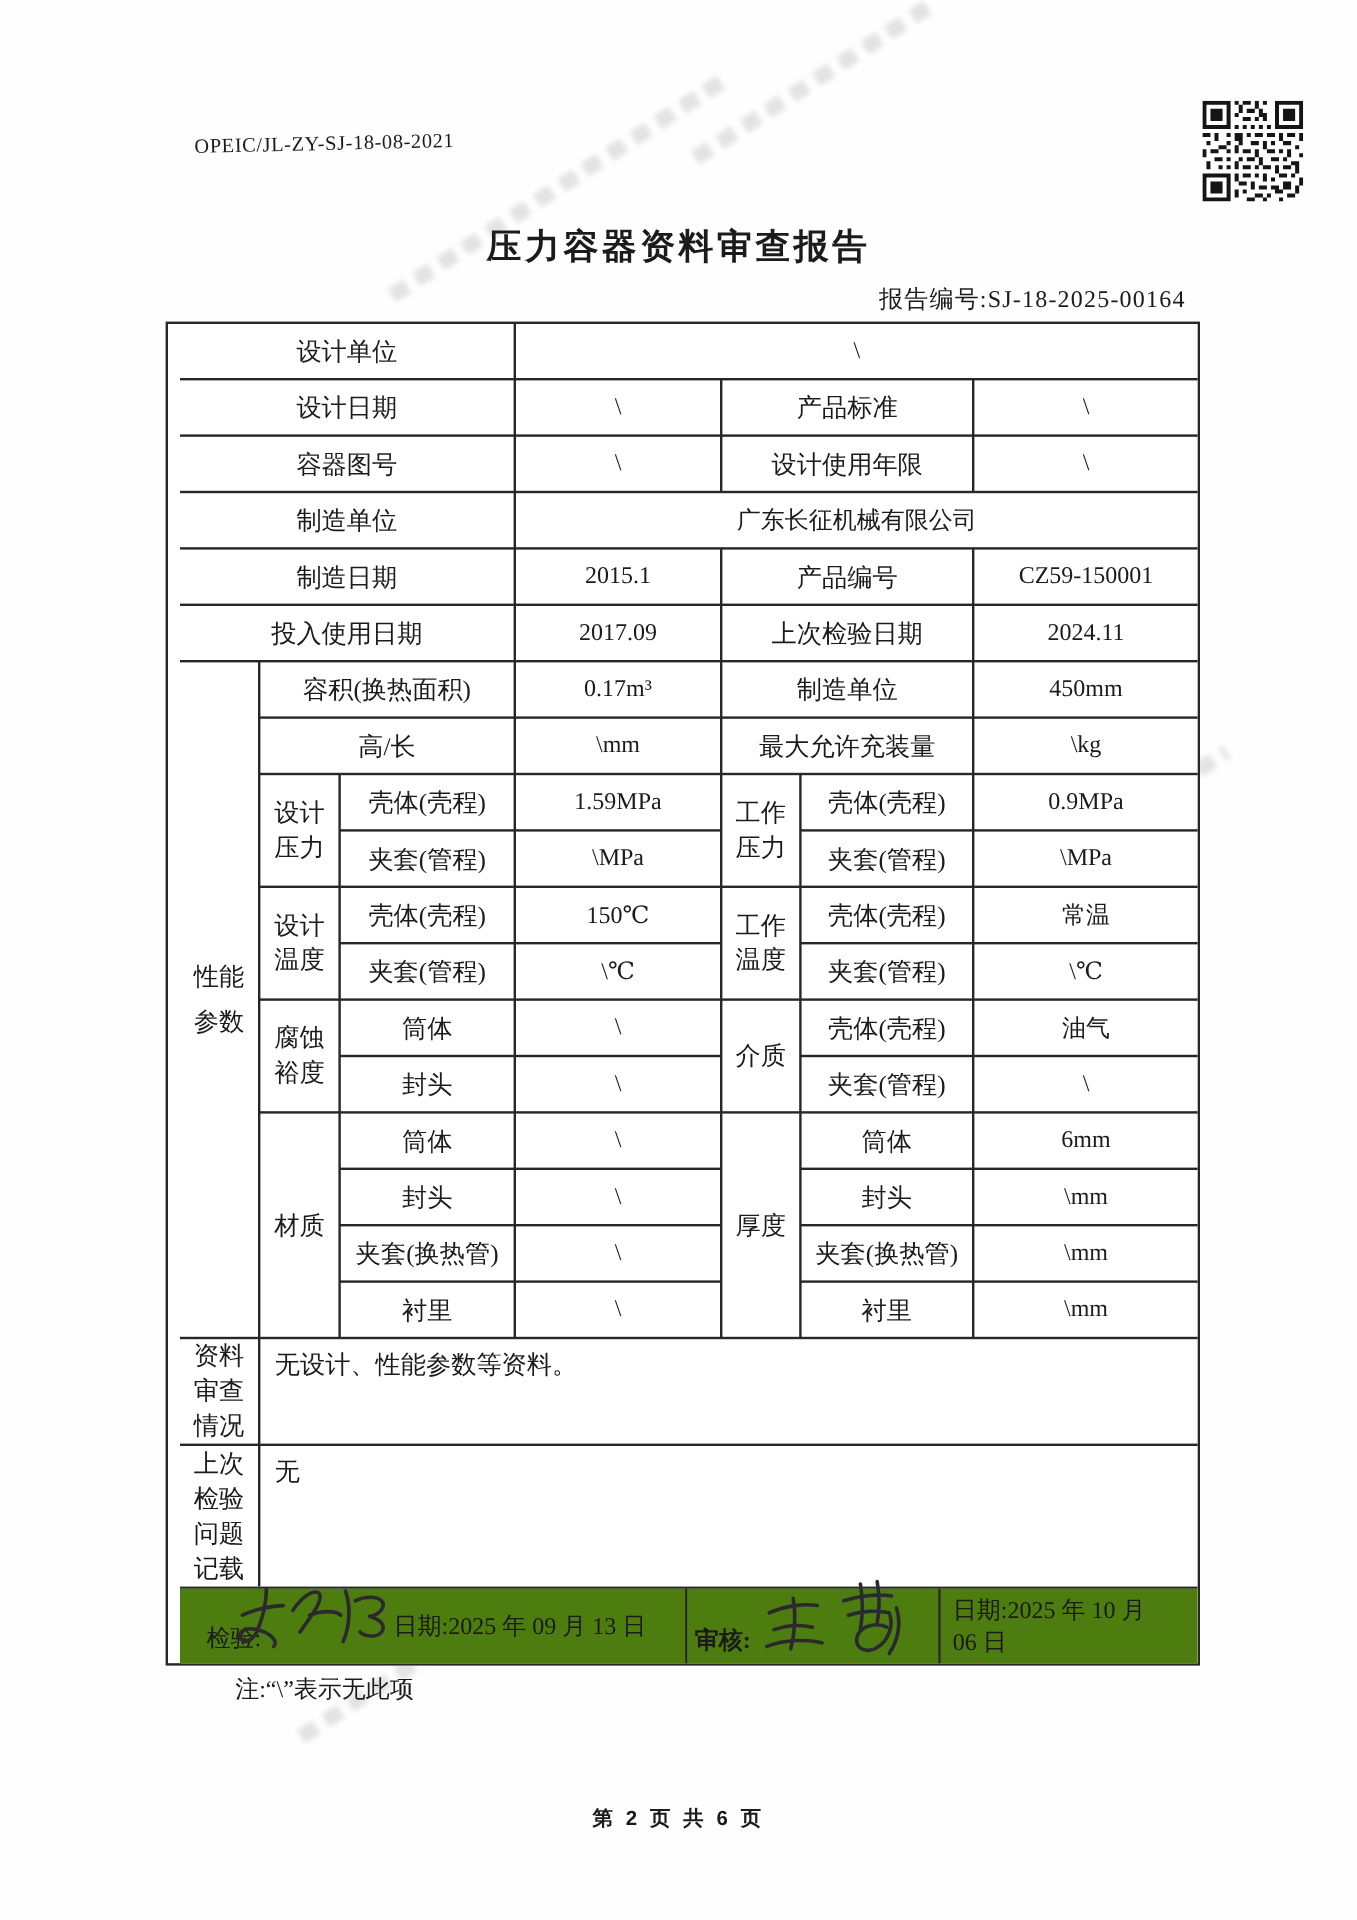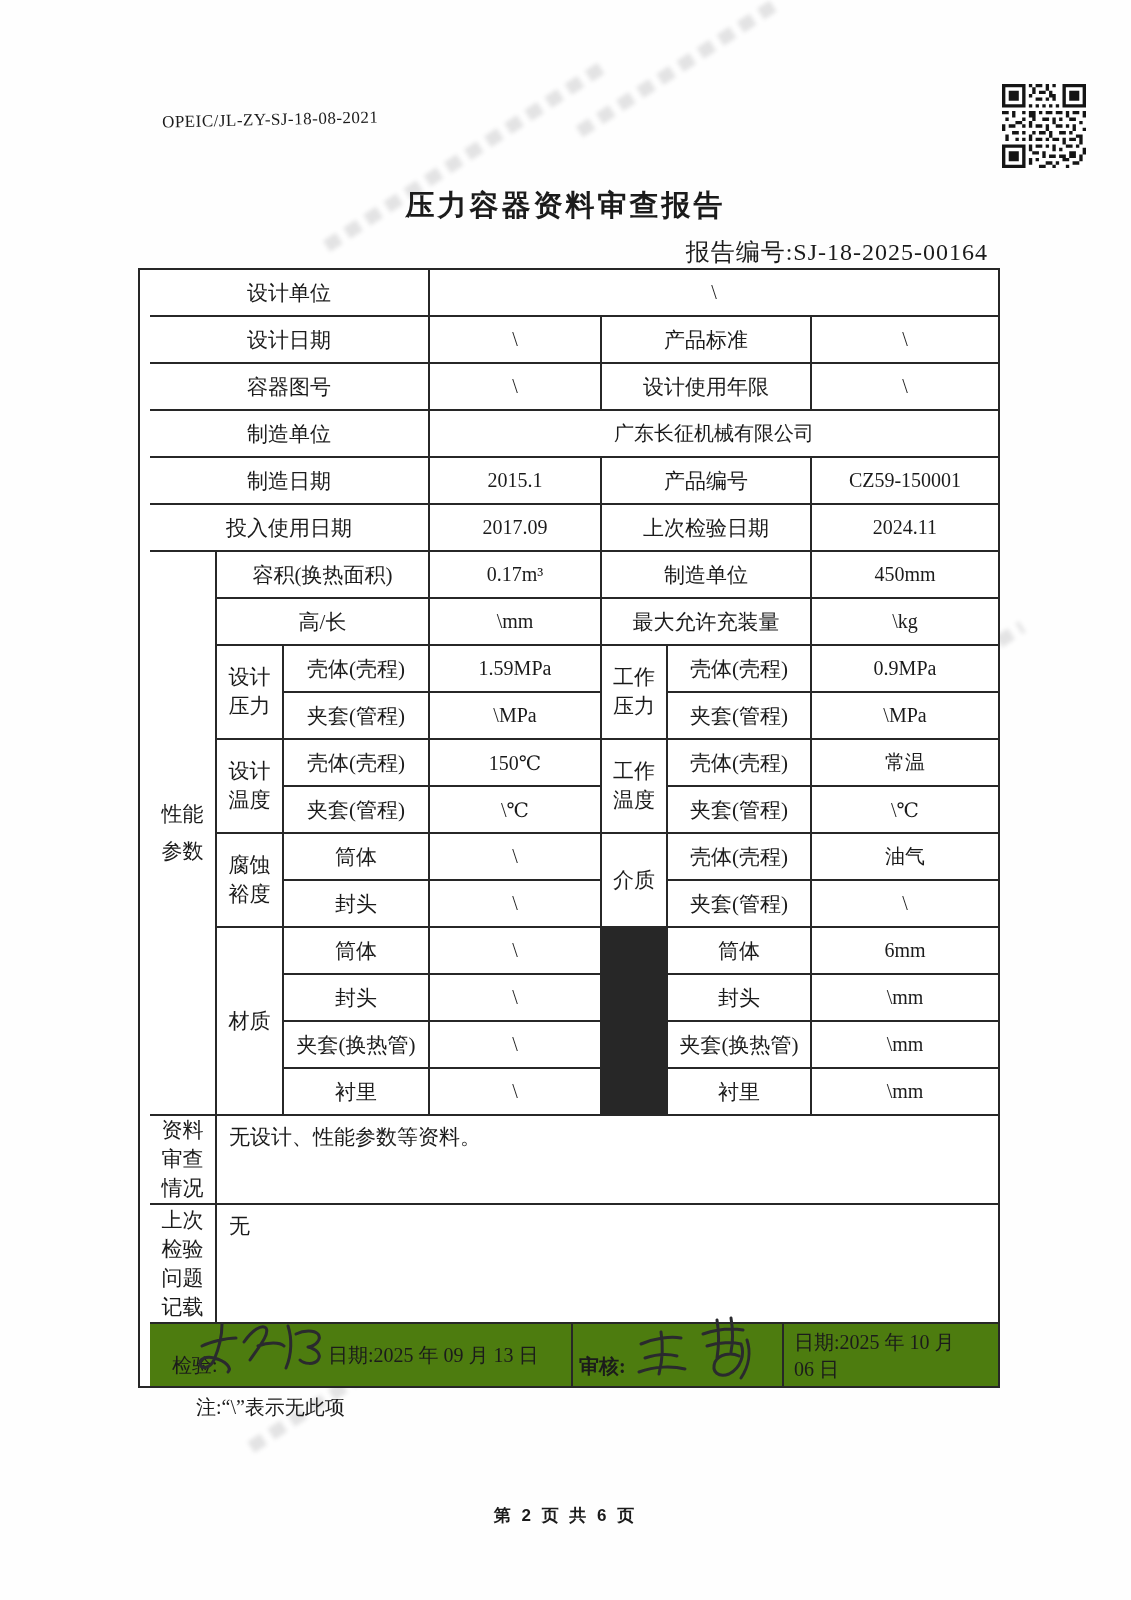--- a/index.html
+++ b/index.html
@@ -3,21 +3,21 @@
 <meta charset="utf-8">
 <style>
   html,body { margin:0; padding:0; background:#888; }
   .page {
     position:relative; width:1131px; height:1600px; margin:0 auto;
     background:#fefefe; overflow:hidden;
     font-family:"Liberation Serif","DejaVu Serif",serif; color:#1b1b1b;
   }
   .doc-code { position:absolute; left:162px; top:110px; font-size:17px; letter-spacing:.5px; transform:rotate(-1.3deg); }
   .title { position:absolute; left:0; right:0; top:186px; text-align:center; font-size:29px; font-weight:bold; letter-spacing:3px; }
-  .report-no { position:absolute; top:236px; right:143px; font-size:24px; letter-spacing:1px; }
+  .report-no { position:absolute; top:236px; right:143px; font-size:20px; letter-spacing:1px; }
   .qr { position:absolute; left:1002px; top:84px; width:84px; height:84px; }
 
   .tbl { position:absolute; left:138px; top:268px; width:848px; border:2px solid #272727; background:#fff;padding-left:10px; }
   .grid {
     display:grid;
     grid-template-columns:65px 65px 144px 170px 64px 142px 186px;
     grid-template-rows:repeat(18,45px) 87px 117px;
     gap:2px; background:#272727;
   }
   .c { background:#fff; display:flex; align-items:center; justify-content:center; font-size:21px; box-sizing:border-box; }
@@ -154,20 +154,21 @@
       <div class="c" style="grid-area:13/6/14/7">壳体(壳程)</div>
       <div class="c v" style="grid-area:13/7/14/8">油气</div>
       <div class="c" style="grid-area:14/3/15/4">封头</div>
       <div class="c v" style="grid-area:14/4/15/5">\</div>
       <div class="c" style="grid-area:14/6/15/7">夹套(管程)</div>
       <div class="c v" style="grid-area:14/7/15/8">\</div>
 
       <div class="c" style="grid-area:15/2/19/3">材质</div>
       <div class="c" style="grid-area:15/3/16/4">筒体</div>
       <div class="c v" style="grid-area:15/4/16/5">\</div>
+      <div class="c" style="grid-area:15/5/19/6">厚度</div>
       <div class="c" style="grid-area:15/6/16/7">筒体</div>
       <div class="c v" style="grid-area:15/7/16/8">6mm</div>
       <div class="c" style="grid-area:16/3/17/4">封头</div>
       <div class="c v" style="grid-area:16/4/17/5">\</div>
       <div class="c" style="grid-area:16/6/17/7">封头</div>
       <div class="c v" style="grid-area:16/7/17/8">\mm</div>
       <div class="c" style="grid-area:17/3/18/4">夹套(换热管)</div>
       <div class="c v" style="grid-area:17/4/18/5">\</div>
       <div class="c" style="grid-area:17/6/18/7">夹套(换热管)</div>
       <div class="c v" style="grid-area:17/7/18/8">\mm</div>

